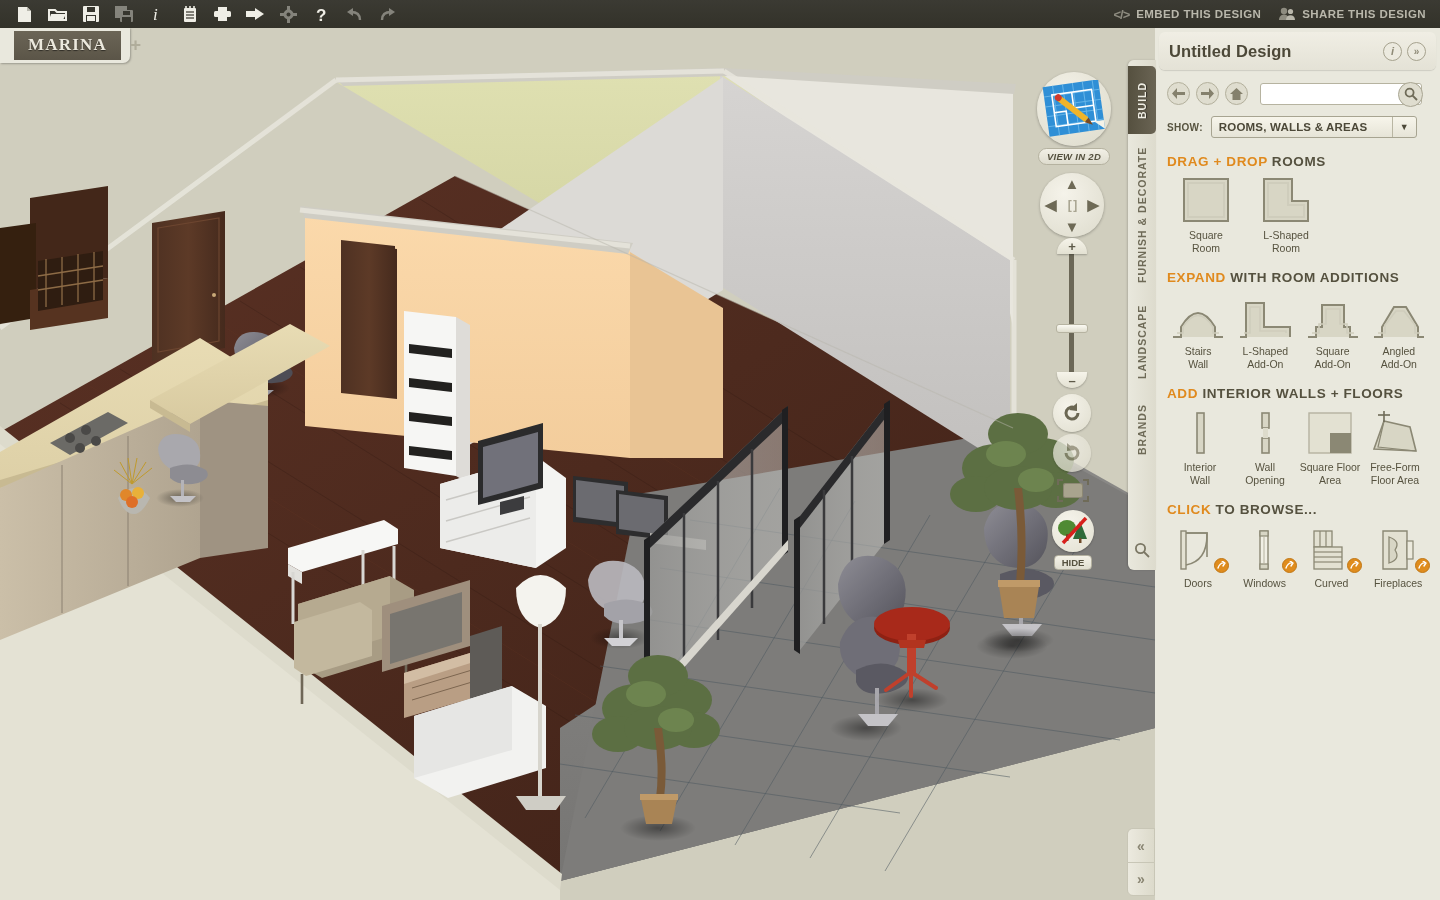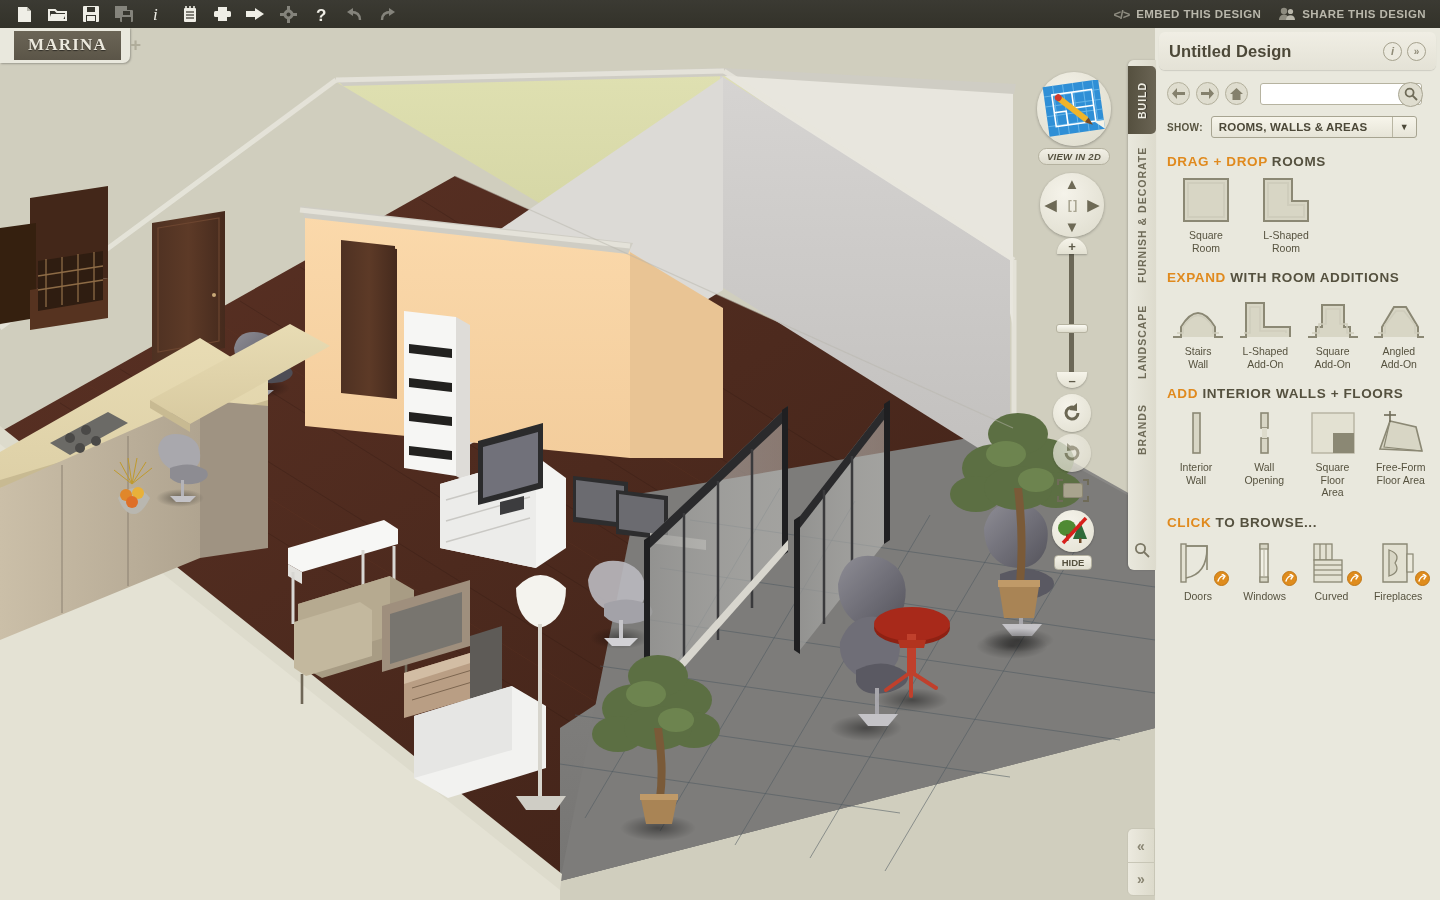--- a/index.html
+++ b/index.html
@@ -1016,21 +1016,21 @@
           <div class="cap" style="white-space:pre-line">Angled
 Add-On</div>
         </div>
       </div>
     </div>
 
     <div class="section">
       <div class="sec-head">
         <span class="hl">ADD </span><span class="rest">INTERIOR WALLS + FLOORS</span>
       </div>
-      <div class="tiles" style="gap:14px;padding-left:2px;">
+      <div class="tiles" style="gap:2px;padding-left:2px;">
         <div class="tile" style="width:62px;">
           <div class="art">
             <svg width="54" height="44">
                 <rect x="24" y="2" width="7" height="40" fill="#d8d6c5" stroke="#8b8874" stroke-width="1.6"></rect>
               </svg>
           </div>
           <div class="cap" style="white-space:pre-line">Interior
 Wall</div>
         </div>
         <div class="tile" style="width:64px;">

